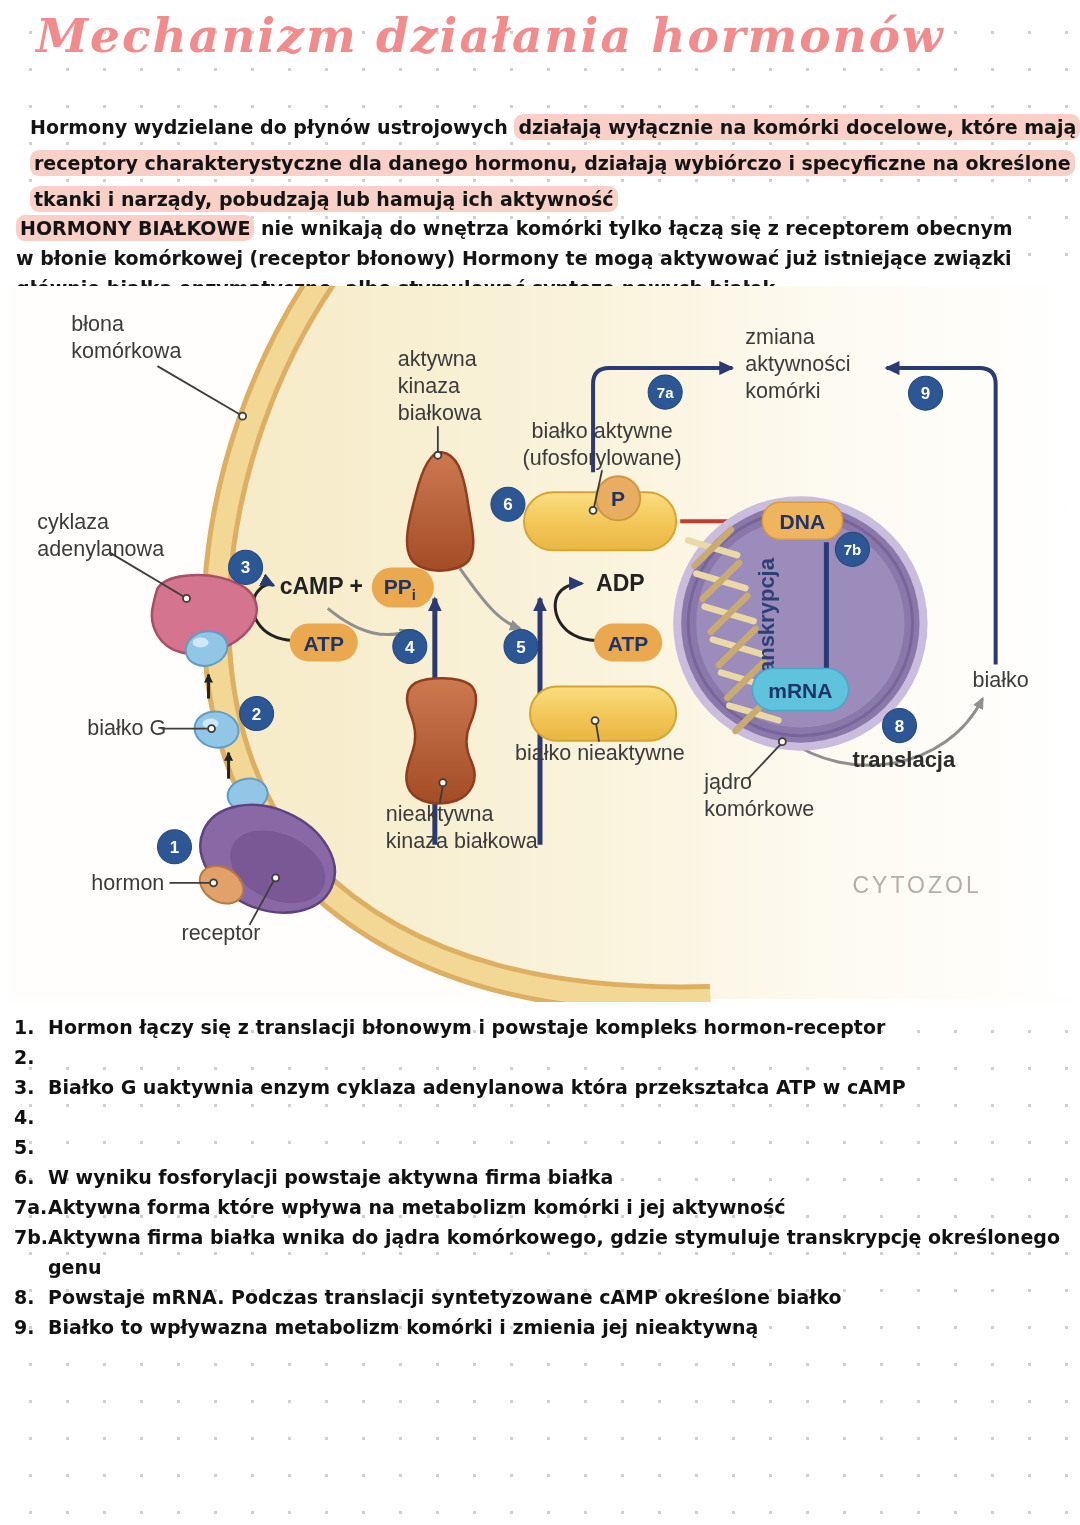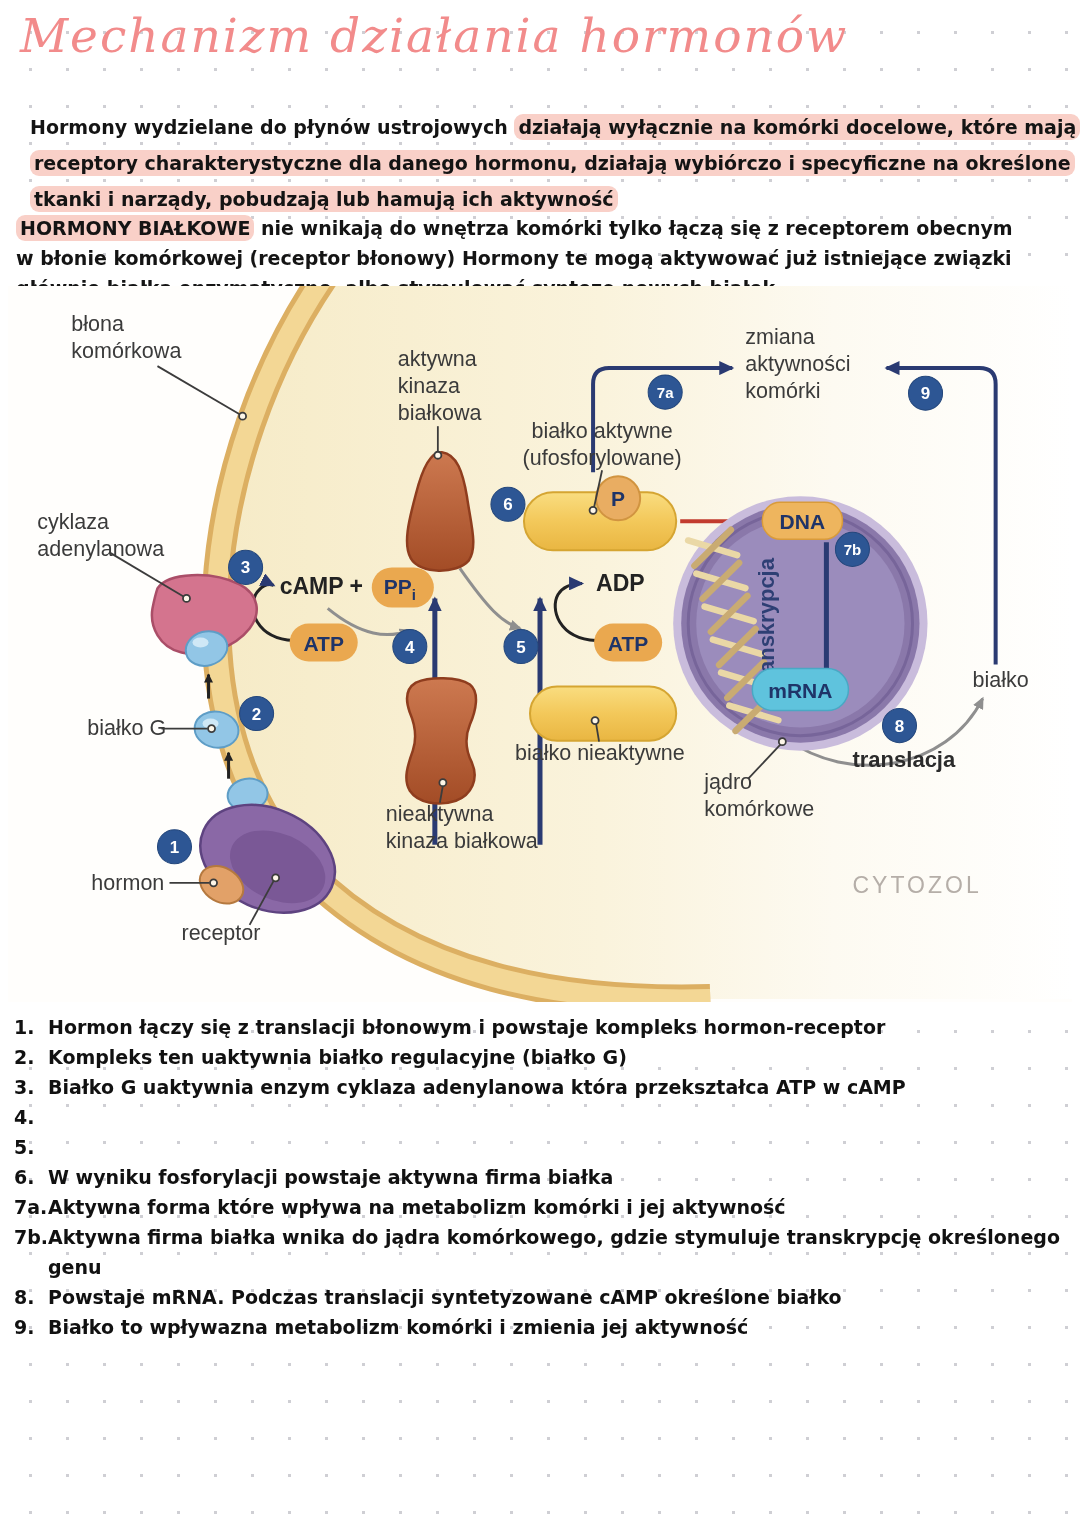--- a/index.html
+++ b/index.html
@@ -7,22 +7,22 @@
     width:1080px; height:1525px;
     background-color:#ffffff;
     background-image: radial-gradient(circle, #cfcfd4 1.6px, rgba(0,0,0,0) 2px);
     background-size: 37px 37px;
     background-position: 12px 14px;
     font-family:"DejaVu Sans", sans-serif;
   }
   .page { position:relative; width:1080px; height:1525px; overflow:hidden; }
 
   .title {
-    position:absolute; left:20px; top:8px; margin:0;
-    font-family:"DejaVu Serif", serif; font-style:italic; font-weight:normal;
+    position:absolute; left:36px; top:8px; margin:0;
+    font-family:"DejaVu Serif", serif; font-style:italic; font-weight:bold;
     font-size:47px; letter-spacing:2px; color:#f28b8b;
     white-space:nowrap;
   }
 
   .para { position:absolute; color:#141414; font-size:19px; font-weight:bold; }
   .p1 { left:30px; top:90px; width:1058px; line-height:36px; }
   .p2 { left:16px; top:194px; width:1020px; line-height:30px; }
   mark.hl {
     background:#f9d0c8; color:inherit; padding:2px 4px; border-radius:9px;
     box-decoration-break:clone; -webkit-box-decoration-break:clone;
@@ -262,21 +262,20 @@
     </svg>
   </div>
 
   <ol class="steps">
     <li>
         <span class="step-num">1.</span>
         <span>Hormon łączy się z translacji błonowym i powstaje kompleks hormon-receptor</span>
       </li>
     <li>
         <span class="step-num">2.</span>
-        <span>Kompleks ten uaktywnia białko regulacyjne (białko G)</span>
       </li>
     <li>
         <span class="step-num">3.</span>
         <span>Białko G uaktywnia enzym cyklaza adenylanowa która przekształca ATP w cAMP</span>
       </li>
     <li>
         <span class="step-num">4.</span>
       </li>
     <li>
         <span class="step-num">5.</span>
@@ -292,17 +291,17 @@
     <li>
         <span class="step-num">7b.</span>
         <span>Aktywna firma białka wnika do jądra komórkowego, gdzie stymuluje transkrypcję określonego genu</span>
       </li>
     <li>
         <span class="step-num">8.</span>
         <span>Powstaje mRNA. Podczas translacji syntetyzowane cAMP określone białko</span>
       </li>
     <li>
         <span class="step-num">9.</span>
-        <span>Białko to wpływazna metabolizm komórki i zmienia jej aktywność</span>
+        <span>Białko to wpływazna metabolizm komórki i zmienia jej nieaktywną</span>
       </li>
   </ol>
 
 </div>
 
 </body></html>

